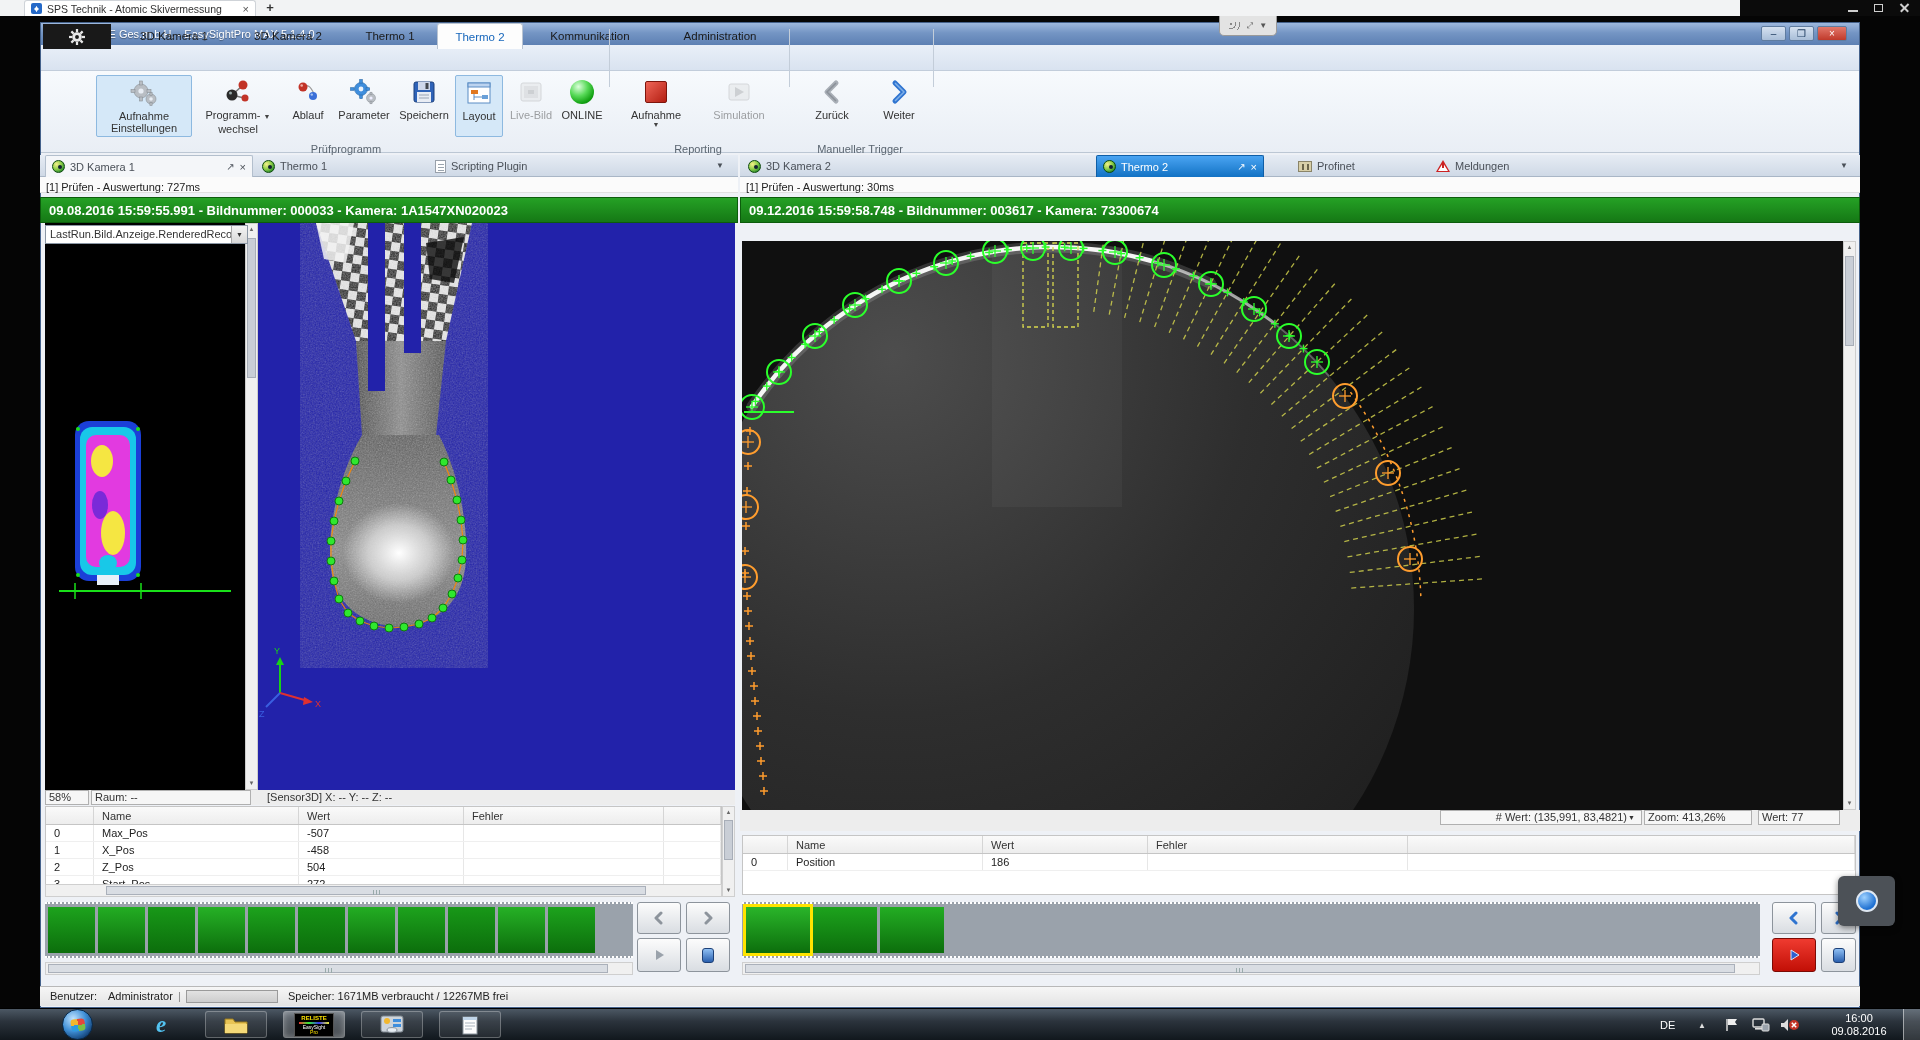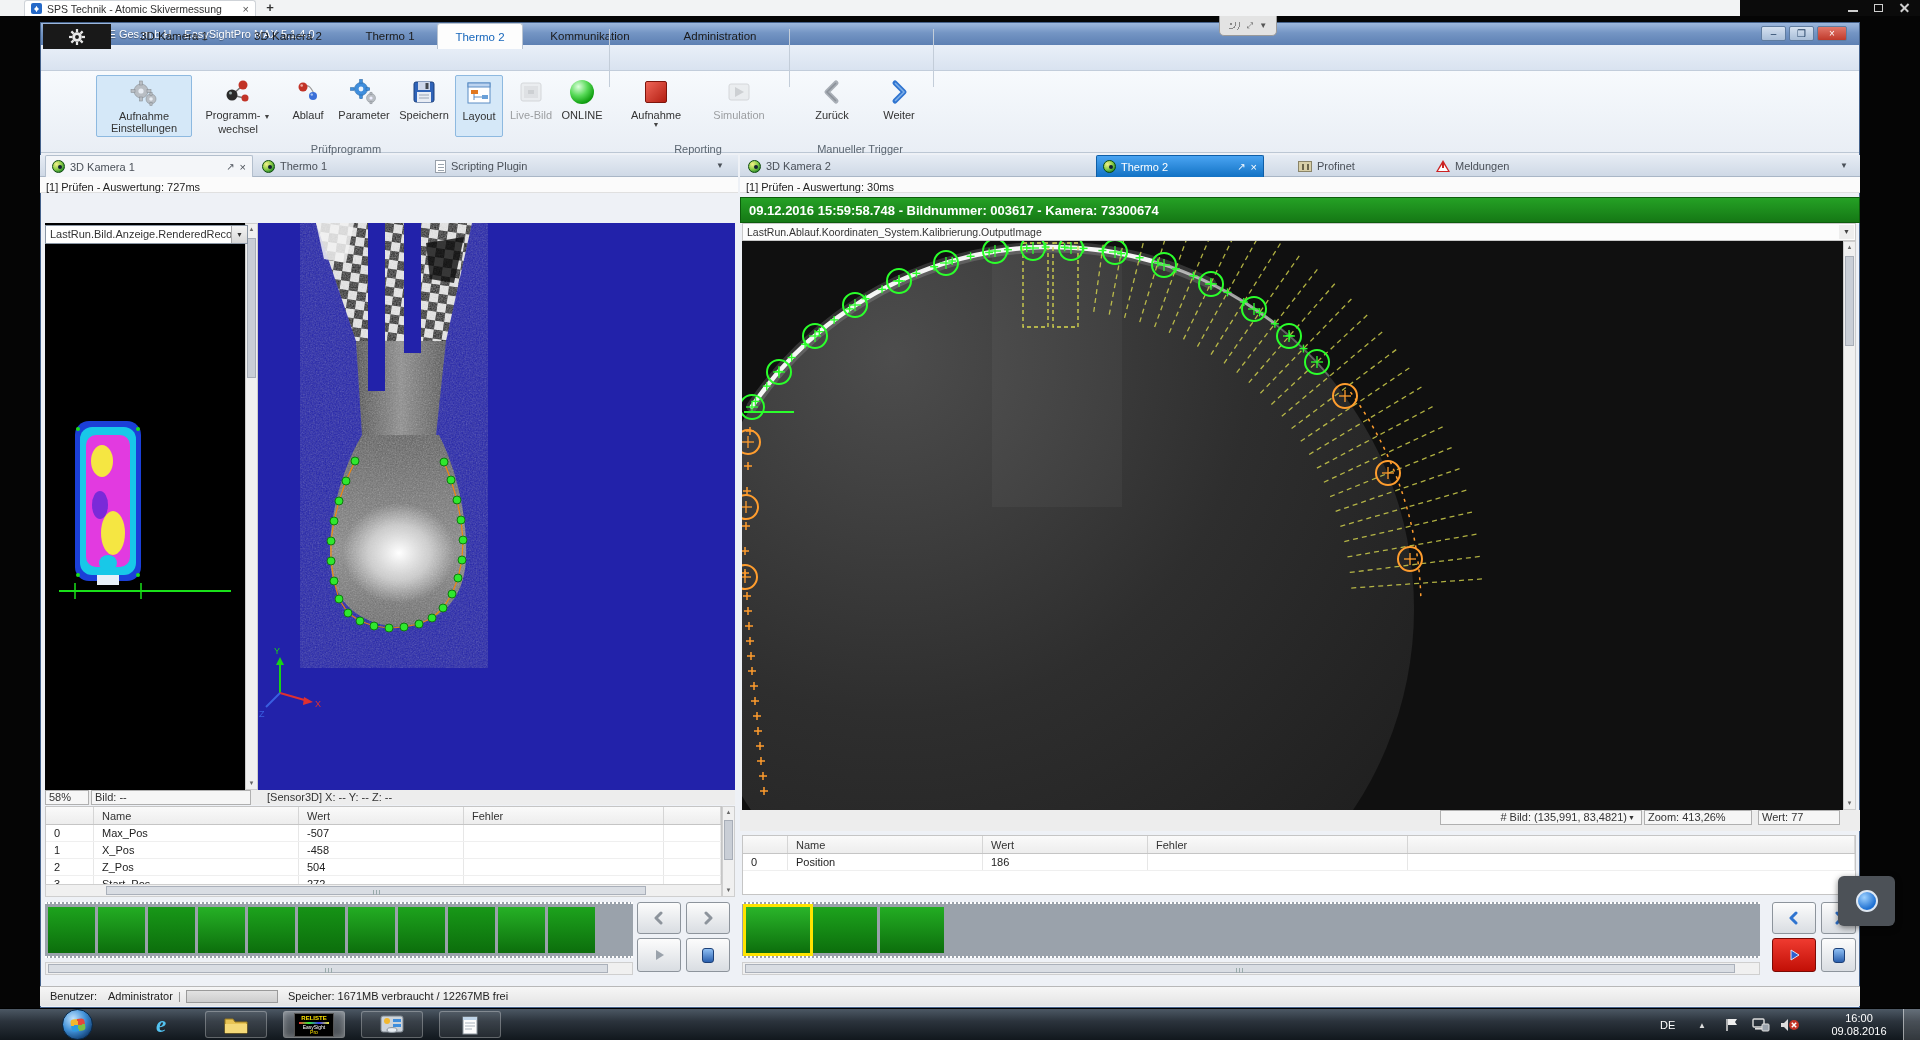--- a/index.html
+++ b/index.html
@@ -448,20 +448,21 @@
   <div class="ptab abs" style="left:1430px;top:155px;width:140px">
     <span class="warnicon">
         <i></i>
         <b></b>
       </span>
     <span>Meldungen</span>
   </div>
   <span class="stripcaret abs" style="left:1840px;top:161px">▼</span>
 
   <div class="statline" style="left:40px;top:177px;width:698px">[1] Prüfen - Auswertung: 727ms</div>
+  <div class="recbar" style="left:40px;top:197px;width:698px">09.08.2016 15:59:55.991 - Bildnummer: 000033 - Kamera: 1A1547XN020023</div>
   <div class="statline" style="left:740px;top:177px;width:1120px">[1] Prüfen - Auswertung: 30ms</div>
   <div class="recbar" style="left:740px;top:197px;width:1120px">09.12.2016 15:59:58.748 - Bildnummer: 003617 - Kamera: 73300674</div>
 
   <div class="abs" id="lthumbwrap">
     <svg id="tsvg" width="200" height="567" viewBox="0 0 200 567">
       <rect x="0" y="0" width="200" height="567" fill="#000"></rect>
       <rect x="30" y="198" width="66" height="160" rx="14" fill="#1b3fd8"></rect>
       <rect x="35" y="204" width="56" height="148" rx="12" fill="#18c8e8"></rect>
       <rect x="41" y="212" width="44" height="132" rx="10" fill="#e23ae0"></rect>
       <ellipse cx="57" cy="238" rx="11" ry="16" fill="#f5e642"></ellipse>
@@ -565,24 +566,20 @@
         <text x="57" y="484" font-size="9" fill="#e03030">X</text>
         <text x="1" y="494" font-size="9" fill="#3a5fe0">Z</text>
       </g>
     </svg>
   </div>
   <div class="abs" id="lsrcdd">
     <span>LastRun.Bild.Anzeige.RenderedRecor</span>
     <span class="dd">▼</span>
   </div>
 
-  <div class="abs" id="rsrcbar">
-    <span>LastRun.Ablauf.Koordinaten_System.Kalibrierung.OutputImage</span>
-    <span class="dd">▼</span>
-  </div>
   <div class="abs" id="rgraywrap">
     <svg id="rsvg" width="1101" height="569" viewBox="0 0 1101 569">
       <defs>
         <radialGradient id="discg" cx="0.28" cy="0.15" r="1.1">
           <stop offset="0" stop-color="#4d4d4d"></stop>
             <stop offset=".45" stop-color="#2e2e2e"></stop>
             <stop offset="1" stop-color="#191919"></stop>
         </radialGradient>
       </defs>
       <rect x="0" y="0" width="1101" height="569" fill="#101010"></rect>
@@ -847,21 +844,21 @@
     </svg>
   </div>
   <div class="abs" id="rvscroll">
     <span class="sarrow" style="top:0">▲</span>
     <span class="sthumb" style="top:14px;height:90px"></span>
     <span class="sarrow" style="bottom:0">▼</span>
   </div>
 
   <div class="abs" id="lzoomrow">
     <span class="sunk" style="left:0;width:44px">58%</span>
-    <span class="sunk" style="left:46px;width:160px">Bild: --</span>
+    <span class="sunk" style="left:46px;width:160px">Raum: --</span>
     <span class="abs" style="left:222px;top:1px">[Sensor3D]  X: --  Y: --  Z: --</span>
   </div>
 
   <div class="dtable" id="ltable" style="left:45px;top:806px;width:677px;height:91px">
       <div class="trow head">
         <div class="tcell" style="width: 48px;"></div>
         <div class="tcell" style="width: 205px;">Name</div>
         <div class="tcell" style="width: 165px;">Wert</div>
         <div class="tcell" style="width: 200px;">Fehler</div>
         <div class="tcell" style="flex: 1 1 auto;"></div>
@@ -900,21 +897,21 @@
     <span class="sthumb" style="top:13px;height:40px"></span>
     <span class="sarrow" style="bottom:0">▼</span>
   </div>
   <div class="hscroll" style="left:45px;top:884px;width:677px">
     <span class="hthumb" style="left:60px;width:540px">
         <span class="grip" style="left:266px"></span>
       </span>
   </div>
 
   <div class="abs" style="left:740px;top:810px;width:1120px;height:21px;background:#ededed;font-size:11px;color:#333">
-    <span class="sunk" style="left:700px;width:202px;text-align:right;padding-right:14px"># Bild: (135,991, 83,4821)</span>
+    <span class="sunk" style="left:700px;width:202px;text-align:right;padding-right:14px"># Wert: (135,991, 83,4821)</span>
     <span class="abs" style="left:888px;top:4px;font-size:7px">▼</span>
     <span class="sunk" style="left:904px;width:108px">Zoom: 413,26%</span>
     <span class="sunk" style="left:1018px;width:82px">Wert: 77</span>
   </div>
 
   <div class="dtable" id="rtable" style="left:742px;top:835px;width:1114px;height:60px">
       <div class="trow head">
         <div class="tcell" style="width: 45px;"></div>
         <div class="tcell" style="width: 195px;">Name</div>
         <div class="tcell" style="width: 165px;">Wert</div>

